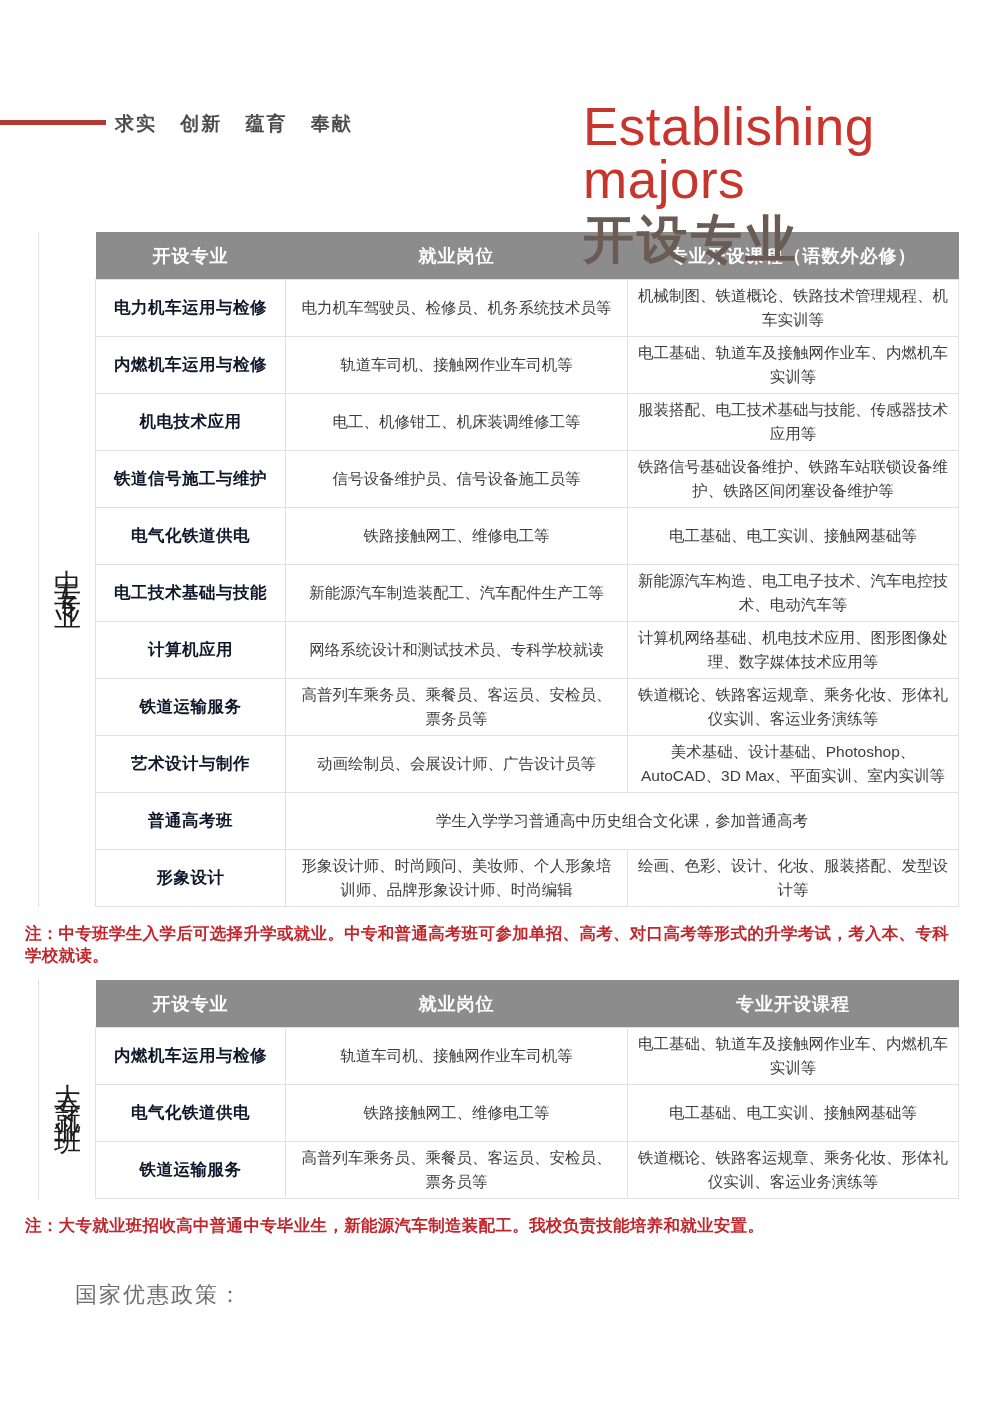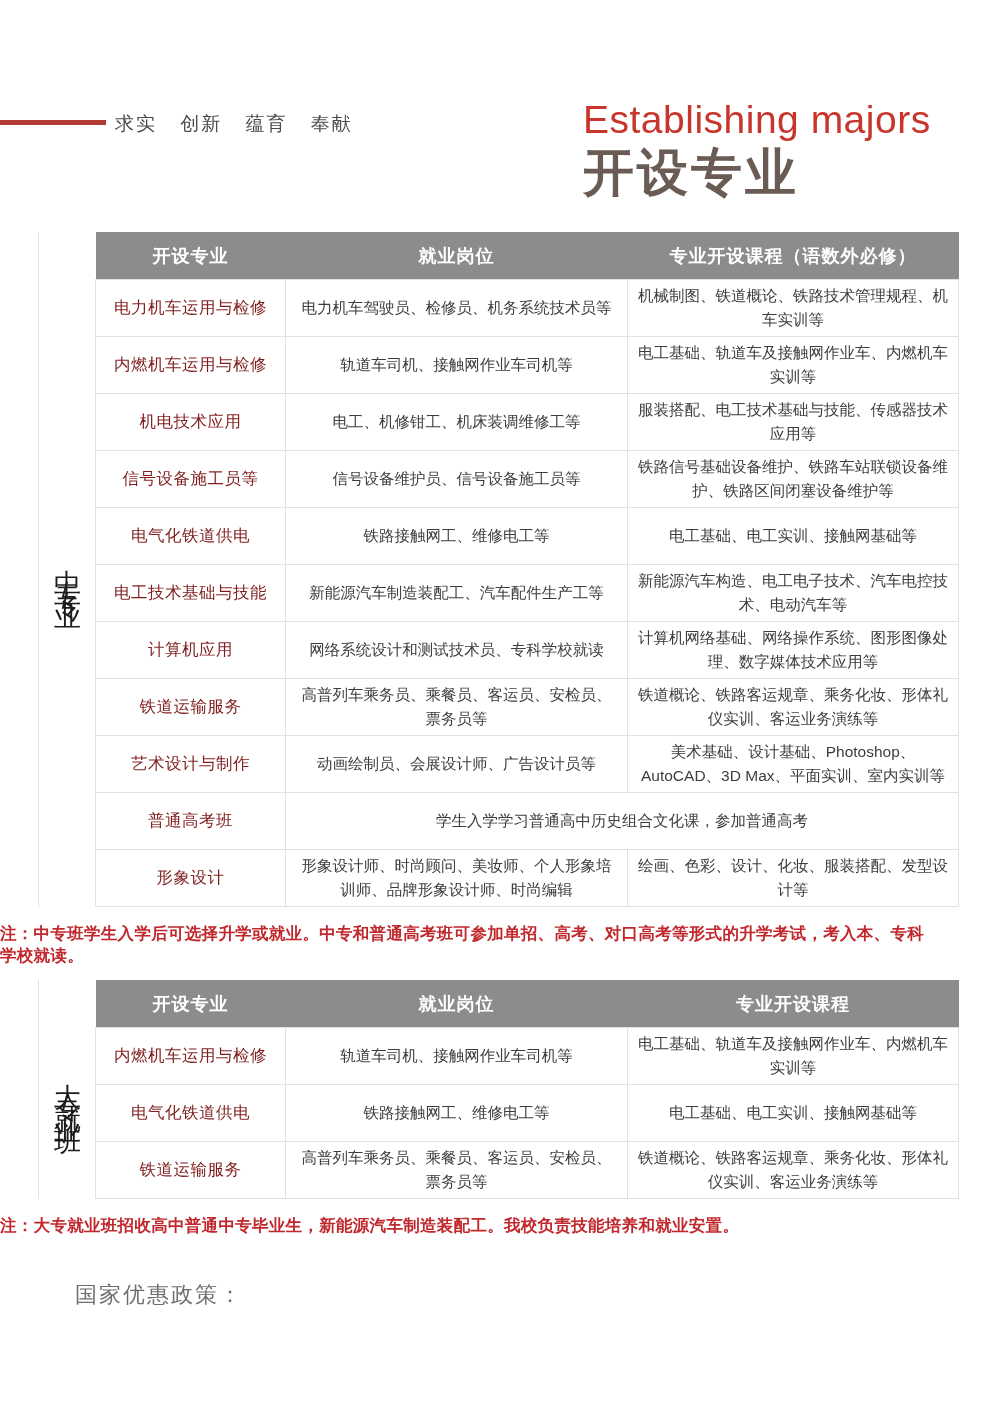--- a/index.html
+++ b/index.html
@@ -7,23 +7,23 @@
     position:relative;
     width:1000px;height:1416px;
     margin:0 auto;
     background:#ffffff;
     font-family:"Liberation Sans","DejaVu Sans",sans-serif;
     overflow:hidden;
   }
   
   .hdr{position:relative;height:232px;}
   .brand-line{position:absolute;left:0;top:120px;width:106px;height:5px;background:#b03a33;}
-  .motto{position:absolute;left:115px;top:111px;font-size:19px;color:#4c4c4c;letter-spacing:2px;word-spacing:16px;}
+  .motto{position:absolute;left:115px;top:111px;font-size:19px;color:#4c4c4c;letter-spacing:2px;word-spacing:16px;font-weight:bold;}
   .title-block{position:absolute;left:583px;top:100px;}
-  .title-en{font-size:39px;font-weight:300;color:#c7352c;letter-spacing:.5px;line-height:1;}
+  .title-en{font-size:53px;font-weight:300;color:#c7352c;letter-spacing:.5px;line-height:1;}
   .title-zh{font-size:51px;font-weight:700;color:#6a5b54;letter-spacing:3px;line-height:1;margin-top:8px;}
   
   .section{display:flex;margin-left:38px;width:920px;}
   .side-col{
     width:56px;flex:0 0 56px;
     border-left:1px solid #e0e0e0;
     display:flex;align-items:center;justify-content:center;
   }
   .vtext{
     writing-mode:vertical-rl;text-orientation:upright;
@@ -40,24 +40,24 @@
     background:#8c8c8c;color:#ffffff;
     font-size:18px;font-weight:700;
     height:47px;padding:0 6px;border:none;letter-spacing:1px;
   }
   table.majors td{
     border:1px solid #e1e1e1;
     height:50px;padding:3px 10px;
     text-align:center;vertical-align:middle;
     font-size:15.5px;color:#3d3d3d;line-height:1.55;
   }
-  table.majors td.major{font-weight:400;font-size:16.5px;color:#7f1d1d;letter-spacing:.5px;text-align:center;}
+  table.majors td.major{font-weight:700;font-size:16.5px;color:#0f172a;letter-spacing:.5px;text-align:center;}
   
   .note{
-    width:933px;
+    margin-left:25px;width:933px;
     padding:16px 0 13px 0;
     font-size:16.5px;font-weight:700;color:#c1282d;letter-spacing:.3px;
   }
   
   .policy{margin:30px 0 0 75px;}
   .policy-title{font-size:22px;color:#6e6e6e;letter-spacing:2px;margin-bottom:12px;}
 </style>
 </head>
 <body>
 
@@ -99,38 +99,38 @@
             <td class="major">内燃机车运用与检修</td>
             <td>轨道车司机、接触网作业车司机等</td>
             <td>电工基础、轨道车及接触网作业车、内燃机车实训等</td>
           </tr>
           <tr>
             <td class="major">机电技术应用</td>
             <td>电工、机修钳工、机床装调维修工等</td>
             <td>服装搭配、电工技术基础与技能、传感器技术应用等</td>
           </tr>
           <tr>
-            <td class="major">信号设备施工员等</td>
+            <td class="major">铁道信号施工与维护</td>
             <td>信号设备维护员、信号设备施工员等</td>
             <td>铁路信号基础设备维护、铁路车站联锁设备维护、铁路区间闭塞设备维护等</td>
           </tr>
           <tr>
             <td class="major">电气化铁道供电</td>
             <td>铁路接触网工、维修电工等</td>
             <td>电工基础、电工实训、接触网基础等</td>
           </tr>
           <tr>
             <td class="major">电工技术基础与技能</td>
             <td>新能源汽车制造装配工、汽车配件生产工等</td>
             <td>新能源汽车构造、电工电子技术、汽车电控技术、电动汽车等</td>
           </tr>
           <tr>
             <td class="major">计算机应用</td>
             <td>网络系统设计和测试技术员、专科学校就读</td>
-            <td>计算机网络基础、网络操作系统、图形图像处理、数字媒体技术应用等</td>
+            <td>计算机网络基础、机电技术应用、图形图像处理、数字媒体技术应用等</td>
           </tr>
           <tr>
             <td class="major">铁道运输服务</td>
             <td>高普列车乘务员、乘餐员、客运员、安检员、票务员等</td>
             <td>铁道概论、铁路客运规章、乘务化妆、形体礼仪实训、客运业务演练等</td>
           </tr>
           <tr>
             <td class="major">艺术设计与制作</td>
             <td>动画绘制员、会展设计师、广告设计员等</td>
             <td>美术基础、设计基础、Photoshop、AutoCAD、3D Max、平面实训、室内实训等</td>

